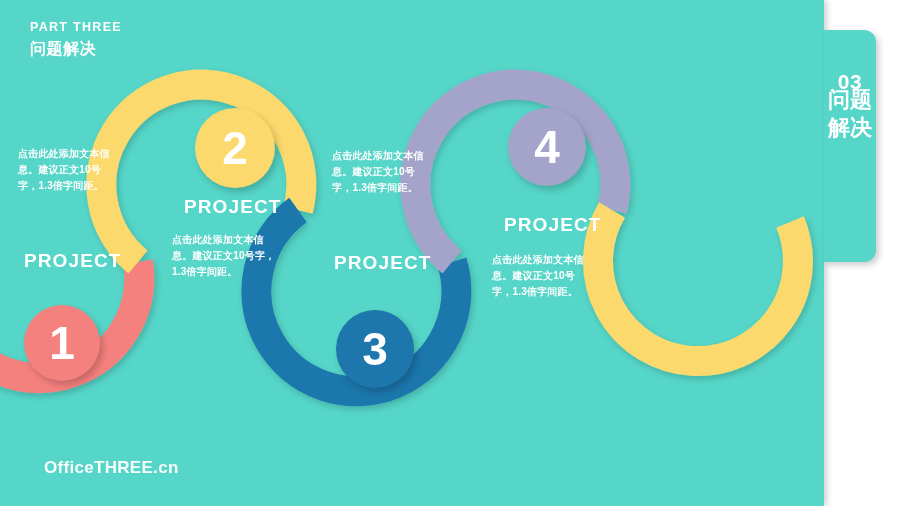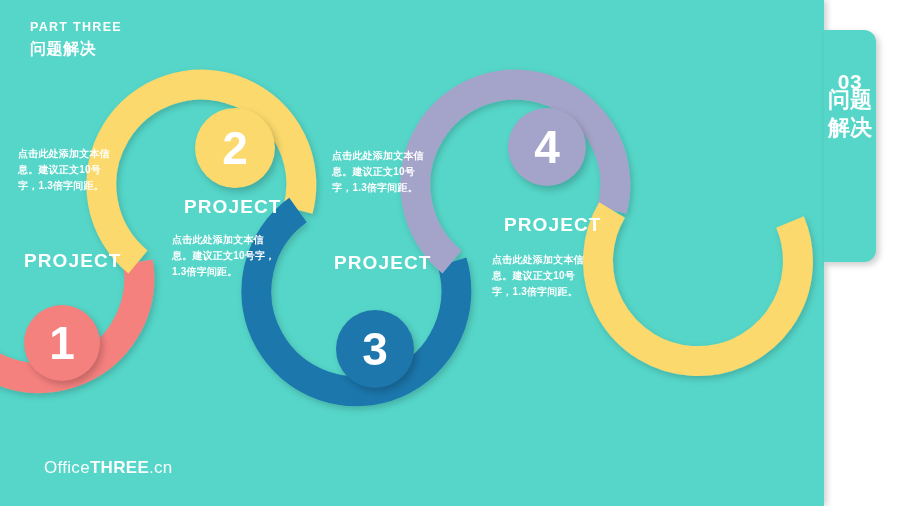--- a/index.html
+++ b/index.html
@@ -24,21 +24,21 @@
                    word-break:break-all;}
 
   
   .hdr{position:absolute;left:30px;top:20px;}
   .hdr .part{color:#ffffff;font-size:12.5px;font-weight:bold;letter-spacing:1.3px;}
   .hdr .cn{color:#ffffff;font-size:16px;font-weight:bold;margin-top:5px;letter-spacing:0.6px;}
 
   
   .logo{position:absolute;left:44px;top:458px;color:#ffffff;font-size:17px;
         letter-spacing:0.3px;opacity:0.96;}
-  .logo .lt{font-weight:400;}
+  .logo .lt{font-weight:700;}
   .logo .bd{font-weight:bold;}
 
   
   .ribbon{position:absolute;left:0;top:0;width:824px;height:506px;}
 
   
   .circ{position:absolute;border-radius:50%;color:#ffffff;
         display:flex;align-items:center;justify-content:center;
         font-size:46px;font-weight:bold;line-height:1;
         box-shadow:3px 4px 7px rgba(0,0,0,0.20);}

